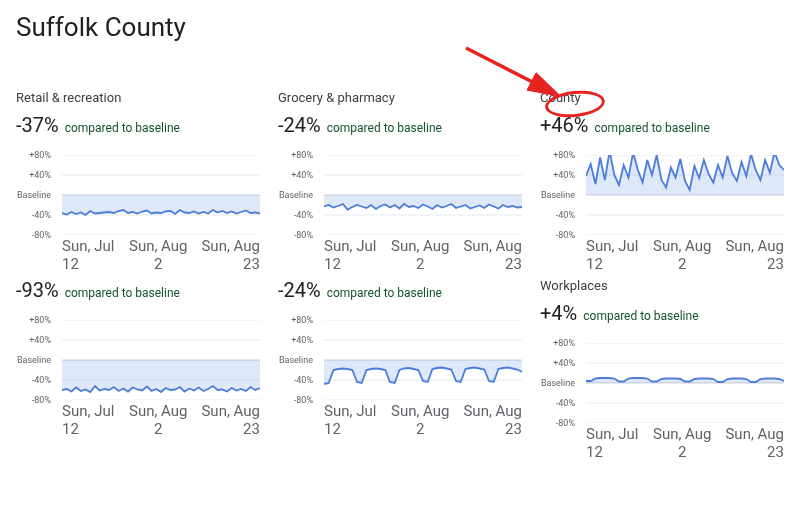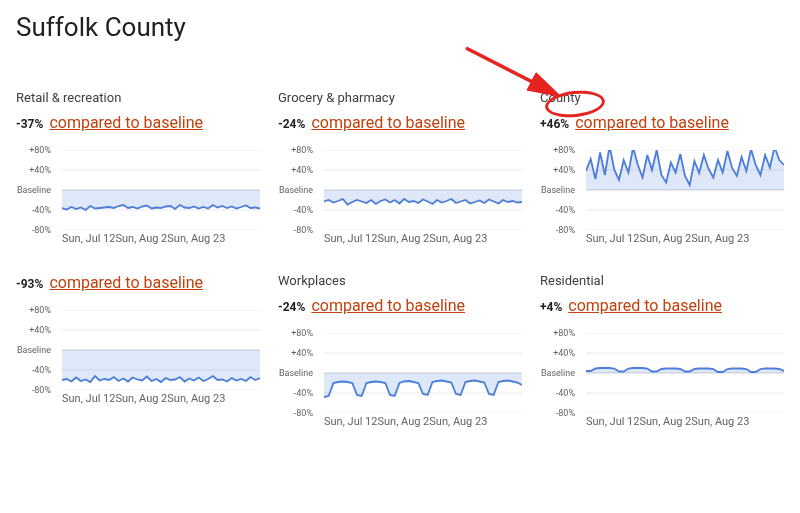--- a/index.html
+++ b/index.html
@@ -34,29 +34,28 @@
     margin-bottom: 8px;
   }
   .value-row {
     display: flex;
     align-items: baseline;
     gap: 6px;
     margin-bottom: 10px;
     padding-bottom: 8px;
   }
   .value {
-    font-size: 12px;
-    font-weight: 700;
+    font-size: 20px;
+    font-weight: 400;
     color: #202124;
     position: relative;
   }
   .compared {
-    font-size: 16px;
-    color: #c2410c;
-    text-decoration: underline;
+    font-size: 12px;
+    color: #14532d;
   }
   .chart-wrap {
     position: relative;
     height: 105px;
   }
   .ylabels {
     position: absolute;
     left: 0;
     top: 0;
     width: 44px;
@@ -75,21 +74,21 @@
   .plot svg { width: 100%; height: 100%; display: block; }
   .gridline { stroke: #e8eaed; stroke-width: 1; }
   .baseline-line { stroke: #dadce0; stroke-width: 1; }
   .series-line { stroke: #4c7ed9; stroke-width: 1.8; fill: none; }
   .series-area { fill: #4c7ed9; opacity: 0.18; }
   .xlabels {
     position: absolute;
     left: 46px;
     right: 0;
     top: 82px;
-    font-size: 11px;
+    font-size: 15px;
     color: #5f6368;
     display: flex;
     justify-content: flex-start;
   }
   .highlight-ring {
     position: absolute;
     border: 3px solid #e6231f;
     border-radius: 50%;
     transform: rotate(-6deg);
   }
@@ -226,21 +225,20 @@
   </svg>
         </div>
         <div class="xlabels">
           <span>Sun, Jul 12</span>
           <span style="text-align: center;">Sun, Aug 2</span>
           <span style="text-align: right;">Sun, Aug 23</span>
         </div>
       </div>
     </div>
     <div class="card">
-      <div class="card-name">Workplaces</div>
       <div class="value-row">
         <span class="value">-24%</span>
         <span class="compared">compared to baseline</span>
       </div>
       <div class="chart-wrap">
         <div class="ylabels">
           <div style="top: 0px;">+80%</div>
           <div style="top: 20px;">+40%</div>
           <div style="top: 40px;">Baseline</div>
           <div style="top: 60px;">-40%</div>
@@ -259,21 +257,21 @@
   </svg>
         </div>
         <div class="xlabels">
           <span>Sun, Jul 12</span>
           <span style="text-align: center;">Sun, Aug 2</span>
           <span style="text-align: right;">Sun, Aug 23</span>
         </div>
       </div>
     </div>
     <div class="card">
-      <div class="card-name">Residential</div>
+      <div class="card-name">Workplaces</div>
       <div class="value-row">
         <span class="value">+4%</span>
         <span class="compared">compared to baseline</span>
       </div>
       <div class="chart-wrap">
         <div class="ylabels">
           <div style="top: 0px;">+80%</div>
           <div style="top: 20px;">+40%</div>
           <div style="top: 40px;">Baseline</div>
           <div style="top: 60px;">-40%</div>

